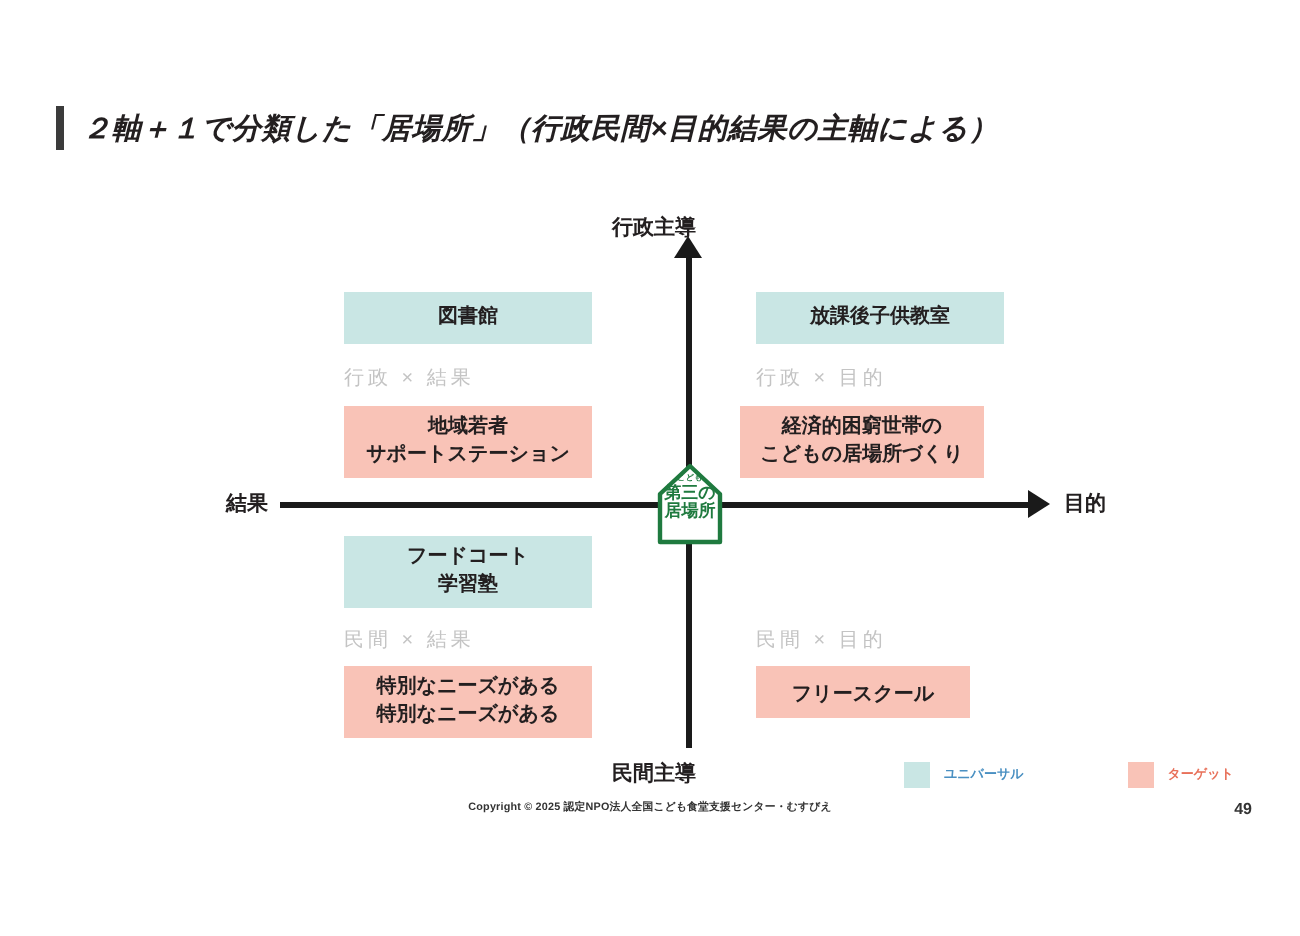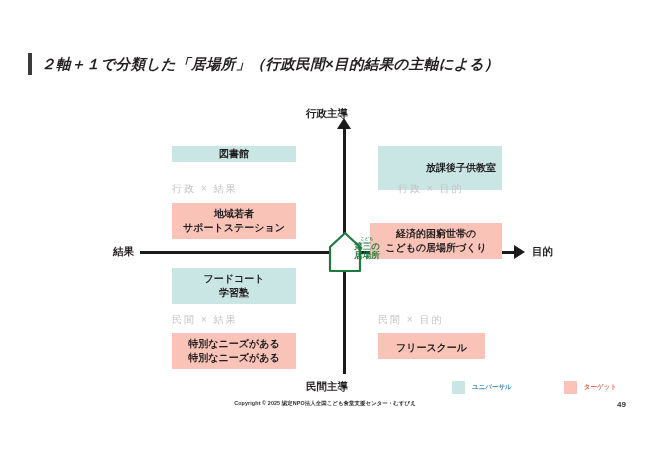--- a/index.html
+++ b/index.html
@@ -122,27 +122,27 @@
     position: absolute;
     font-size: 10px;
     color: #c4c4c4;
     letter-spacing: 2px;
     text-align: left;
     white-space: nowrap;
     font-weight: normal;
   }
 
   
-  .ul-blue  { left: 172px; top: 146px; width: 124px; height: 16px; }
+  .ul-blue  { left: 172px; top: 146px; width: 124px; height: 26px; }
   .ul-lab   { left: 172px; top: 182px; width: 124px; }
   .ul-pink  { left: 172px; top: 203px; width: 124px; height: 36px; }
   
-  .ur-blue  { left: 378px; top: 146px; width: 124px; height: 44px; align-items: flex-end; }
-  .ur-lab   { left: 398px; top: 182px; width: 124px; }
-  .ur-pink  { left: 370px; top: 203px; width: 132px; height: 36px; margin-top: 20px; }
+  .ur-blue  { left: 378px; top: 146px; width: 124px; height: 26px; }
+  .ur-lab   { left: 378px; top: 182px; width: 124px; }
+  .ur-pink  { left: 370px; top: 203px; width: 122px; height: 36px; }
   
   .ll-blue  { left: 172px; top: 268px; width: 124px; height: 36px; }
   .ll-lab   { left: 172px; top: 313px; width: 124px; }
   .ll-pink  { left: 172px; top: 333px; width: 124px; height: 36px; }
   
   .lr-blue  { left: 378px; top: 268px; width: 124px; height: 36px; }
   .lr-lab   { left: 378px; top: 313px; width: 124px; }
   .lr-pink  { left: 378px; top: 333px; width: 107px; height: 26px; justify-content: flex-end; }
 
   
@@ -162,21 +162,20 @@
     height: 44px;
     display: flex;
     flex-direction: column;
     align-items: center;
     justify-content: flex-start;
     padding-top: 7px;
     box-sizing: border-box;
     color: #1f7a3f;
     font-weight: bold;
     line-height: 1.08;
-    margin-left: 22px;
   }
   .house-kodomo { font-size: 4px; letter-spacing: 0.2px; }
   .house-l1 { font-size: 8.5px; margin-top: 1px; }
   .house-l2 { font-size: 8.5px; }
 
   
   .legend {
     position: absolute;
     left: 452px;
     top: 381px;

